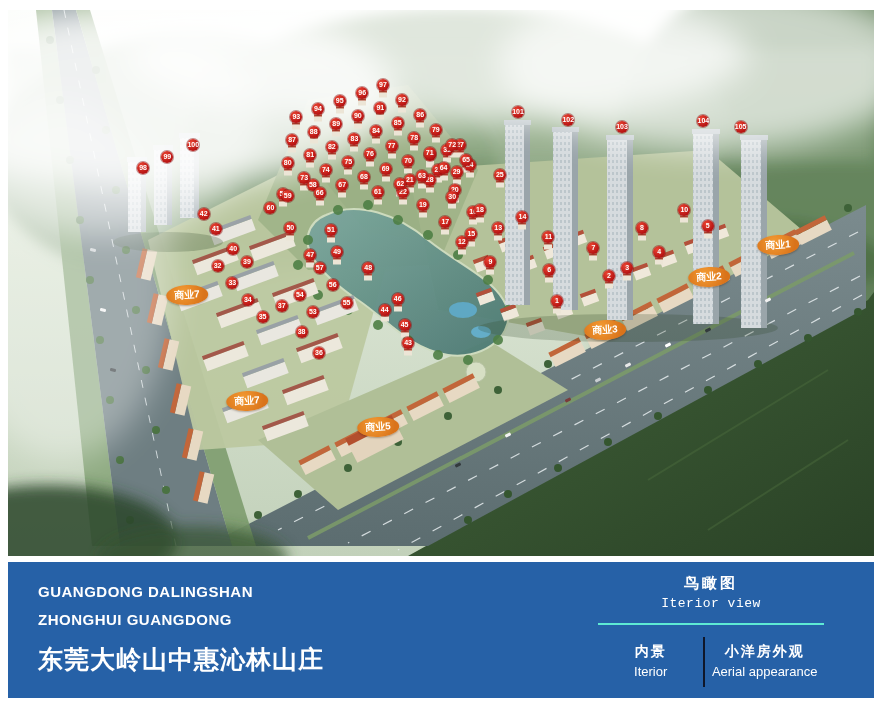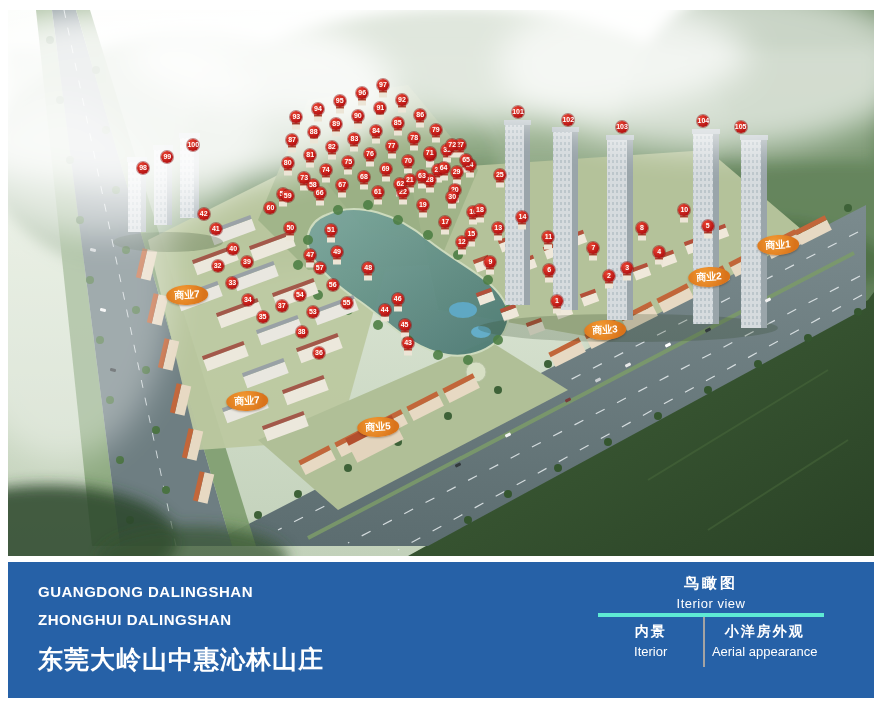--- a/index.html
+++ b/index.html
@@ -31,27 +31,27 @@
     box-shadow:0 1px 2px rgba(60,30,0,.35);
     z-index:40;
   }
 
   
   .footer{position:absolute;left:8px;top:562px;width:866px;height:136px;}
   .footer-left{position:absolute;left:30px;top:16px;color:#fff;}
   .title-en{font-size:15px;font-weight:bold;line-height:28px;letter-spacing:0.5px;}
   .title-cn{font-size:25px;font-weight:bold;letter-spacing:1px;margin-top:9px;}
   .footer-right{position:absolute;left:590px;top:12px;width:226px;color:#fff;text-align:center;}
-  .panel-top{padding-bottom:2px;border-bottom:4px solid #5eead4;}
+  .panel-top{padding-bottom:12px;border-bottom:2px solid #5eead4;font-family:Liberation Mono, monospace;}
   .panel-cn{font-size:15px;font-weight:bold;letter-spacing:3px;}
   .panel-en{font-size:13px;margin-top:3px;letter-spacing:0.5px;}
-  .panel-bottom{display:flex;margin-top:0;}
+  .panel-bottom{display:flex;margin-top:12px;}
   .panel-cell{padding:6px 0 8px 0;}
   .panel-cell.c1{width:47%;}
-  .panel-cell.c2{width:53%;border-left:2px solid #a3a3a3;}
+  .panel-cell.c2{width:53%;border-left:2px solid #0f172a;}
   .cell-cn{font-size:14px;font-weight:bold;letter-spacing:2px;}
   .cell-en{font-size:13px;margin-top:3px;}
 </style>
 </head>
 <body>
 
 <div class="page">
 
   <div class="photo">
     <svg viewBox="0 0 866 546" preserveAspectRatio="none">
@@ -536,21 +536,21 @@
       <div class="biz-label" style="left: 80.9%; top: 48.9%;">商业2</div>
       <div class="biz-label" style="left: 68.9%; top: 58.6%;">商业3</div>
       <div class="biz-label" style="left: 42.7%; top: 76.4%;">商业5</div>
       <div class="biz-label" style="left: 20.7%; top: 52.2%;">商业7</div>
       <div class="biz-label" style="left: 27.6%; top: 71.6%;">商业7</div>
     </div>
 
   <div class="footer" style="background: rgb(38, 97, 167);">
     <div class="footer-left">
       <div class="title-en">GUANGDONG DALINGSHAN</div>
-      <div class="title-en">ZHONGHUI DALINGSHAN</div>
+      <div class="title-en">ZHONGHUI GUANGDONG</div>
       <div class="title-cn">东莞大岭山中惠沁林山庄</div>
     </div>
     <div class="footer-right">
       <div class="panel-top">
         <div class="panel-cn">鸟瞰图</div>
         <div class="panel-en">Iterior view</div>
       </div>
       <div class="panel-bottom">
         <div class="panel-cell c1">
           <div class="cell-cn">内景</div>

